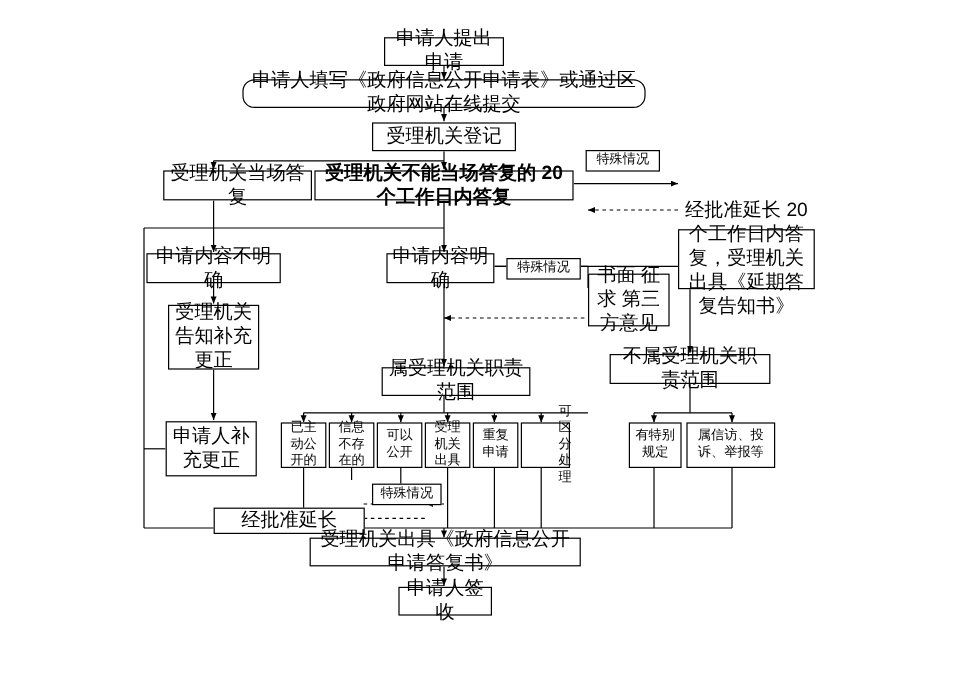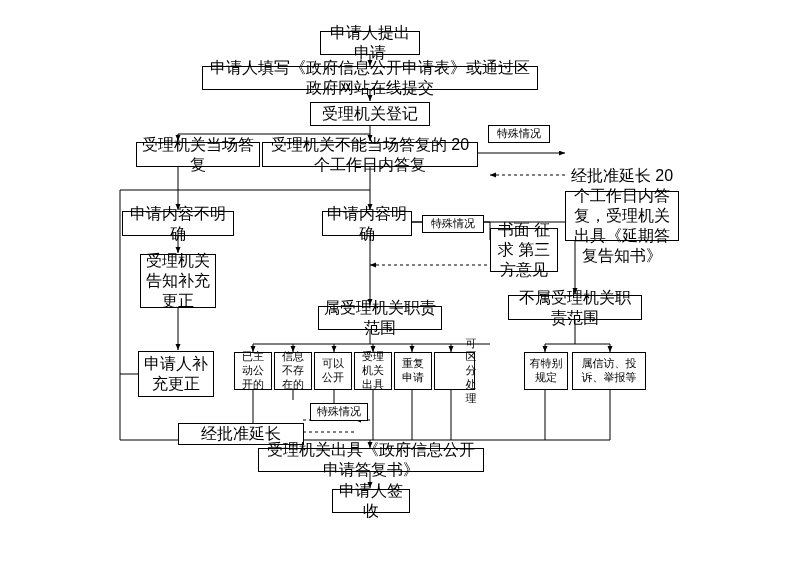--- a/index.html
+++ b/index.html
@@ -132,33 +132,33 @@
       <path d="M303,432 L355,432" stroke-dasharray="3,3"></path>
 
       <path d="M370,472 L370,488" marker-end="url(#arrow)"></path>
     </g>
   </svg>
 
   <div class="node" style="left:320px;top:31px;width:100px;height:24px;">
     <span>申请人提出申请</span>
   </div>
 
-  <div class="node" style="left:202px;top:66px;width:336px;height:24px;">
+  <div class="node" style="left:202px;top:66px;width:336px;height:24px;border-radius:10px;">
     <span>申请人填写《政府信息公开申请表》或通过区政府网站在线提交</span>
   </div>
 
   <div class="node" style="left:310px;top:102px;width:120px;height:24px;">
     <span>受理机关登记</span>
   </div>
 
   <div class="node" style="left:136px;top:142px;width:124px;height:25px;">
     <span>受理机关当场答复</span>
   </div>
 
-  <div class="node" style="left:262px;top:142px;width:216px;height:25px;">
+  <div class="node" style="left:262px;top:142px;width:216px;height:25px;font-weight:bold;">
     <span>受理机关不能当场答复的 20 个工作日内答复</span>
   </div>
 
   <div class="node small" style="left:488px;top:125px;width:62px;height:18px;">
     <span>特殊情况</span>
   </div>
 
   <div class="node" style="left:565px;top:143px;width:114px;height:50px;margin-top:48px;">
     <span>经批准延长 20 个工作日内答复，受理机关出具《延期答复告知书》</span>
   </div>

